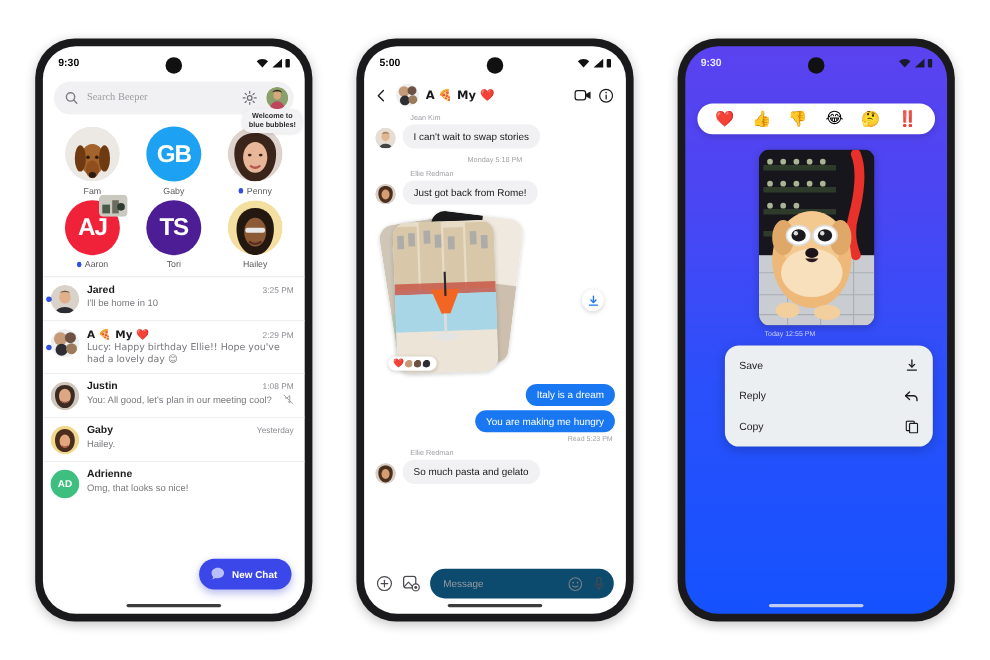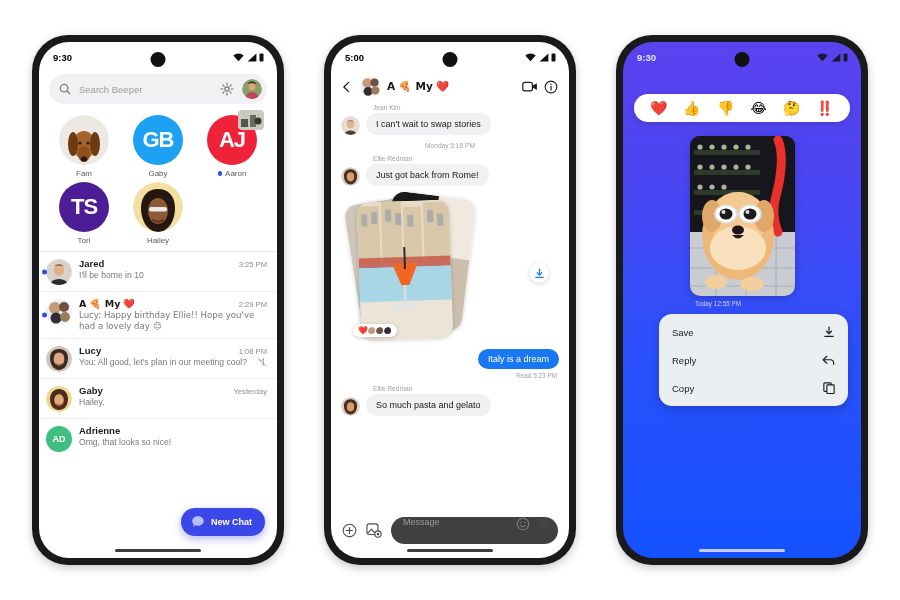--- a/index.html
+++ b/index.html
@@ -49,21 +49,21 @@
     z-index: 35;
   }
 
   
   .p1 .screen { background:#fff; }
   .searchbar {
     margin: 2px 10px 0 10px;
     height: 30px; border-radius: 16px; background: #f1f1f3;
     display: flex; align-items: center; gap: 8px; padding: 0 5px 0 10px;
   }
-  .searchbar .ph { flex: 1; color: #9b9b9f; font-size: 9.5px; }
+  .searchbar .ph { flex: 1; color: #9b9b9f; font-size: 9.5px; font-family: Liberation Serif, serif; }
   .mini-av { width: 20px; height: 20px; border-radius: 50%; overflow: hidden; flex:0 0 auto; }
 
   .avgrid {
     display: grid; grid-template-columns: repeat(3, 1fr);
     row-gap: 4px; padding: 11px 8px 6px 8px;
   }
   .avcell { display: flex; flex-direction: column; align-items: center; position: relative; }
   .avcircle {
     width: 50px; height: 50px; border-radius: 50%; overflow: hidden; position: relative;
     display:flex; align-items:center; justify-content:center;
@@ -141,22 +141,22 @@
     display: flex; align-items: center; gap: 2px;
     box-shadow: 0 1px 4px rgba(0,0,0,.2); font-size: 8px;
   }
   .chip-av { width: 9px; height: 9px; border-radius: 50%; overflow:hidden; margin-left:-3px; border:1px solid #fff;}
 
   .composer {
     position: absolute; left: 0; right: 0; bottom: 14px;
     display: flex; align-items: center; gap: 9px; padding: 0 11px;
   }
   .msgfield {
-    flex: 1; height: 27px; border-radius: 14px; background: #404040;
-    display: flex; padding: 0 7px 0 12px; gap: 8px;
+    flex: 1; height: 27px; border-radius: 14px; background: #0c4a6e;
+    display: flex; align-items: center; padding: 0 7px 0 12px; gap: 8px;
   }
   .msgfield .ph { flex: 1; font-size: 9px; color: #9b9b9f; }
 
   
   .p3 .screen { background: linear-gradient(180deg, #5b42ef 0%, #4a46f3 28%, #2a50fb 60%, #1452fe 100%); }
   .p3 .statusbar { color: #e9e7ff; }
   .reactbar {
     margin: 22px 11px 0 11px; background: #fff; border-radius: 19px;
     height: 28px; display: flex; align-items: center; justify-content: space-around;
     padding: 0 8px; font-size: 14px; box-shadow: 0 2px 7px rgba(0,0,0,.16);
@@ -254,20 +254,38 @@
 
         <div class="avcell">
           <div class="avcircle" style="background:#1da1f2">
             <span class="initials">GB</span>
           </div>
           <div class="avlabel">
             <span>Gaby</span>
           </div>
         </div>
 
+        <div class="avcell">
+          <div class="tooltip">Welcome to
+blue bubbles!</div>
+          <div class="avcircle">
+            <svg width="50" height="50" viewBox="0 0 50 50">
+              <circle cx="25" cy="25" r="25" fill="#ded3cc"></circle>
+              <path d="M6 24c0-12 8-18 19-18s19 7 19 19c0 14-8 25-19 25S6 38 6 24z" fill="#3b2419"></path>
+              <ellipse cx="25" cy="28" rx="11" ry="14" fill="#e8b79a"></ellipse>
+              <ellipse cx="20" cy="26" rx="1.7" ry="1.2" fill="#3b2419"></ellipse>
+              <ellipse cx="30" cy="26" rx="1.7" ry="1.2" fill="#3b2419"></ellipse>
+              <path d="M21 36q4 3 8 0" stroke="#b5584e" stroke-width="2" fill="none" stroke-linecap="round"></path>
+            </svg>
+          </div>
+          <div class="avlabel">
+            <span class="bluedot"></span>
+            <span>Penny</span>
+          </div>
+        </div>
 
         <div class="avcell">
           <div class="avcircle" style="background:#f0223a; overflow:visible">
             <span class="initials">AJ</span>
             <svg width="26" height="20" viewBox="0 0 26 20" style="position:absolute;top:-5px;right:-7px;border-radius:4px">
               <rect width="26" height="20" rx="3" fill="#c9c9c0"></rect>
               <rect x="3" y="9" width="7" height="8" fill="#4c5a4a"></rect>
               <rect x="12" y="5" width="6" height="12" fill="#6b6b60"></rect>
               <circle cx="20" cy="11" r="3.5" fill="#2f3a30"></circle>
             </svg>
@@ -348,21 +366,21 @@
           <div class="crow-av">
             <svg width="26" height="26" viewBox="0 0 26 26">
               <circle cx="13" cy="13" r="13" fill="#cfc6bd"></circle>
               <path d="M4 12c0-6 4-9 9-9s9 3 9 9c0 7-4 12-9 12S4 19 4 12z" fill="#3a2a20"></path>
               <ellipse cx="13" cy="13" rx="5.4" ry="6.6" fill="#dda784"></ellipse>
               <path d="M10 18q3 2 6 0" stroke="#9c5247" stroke-width="1.3" fill="none" stroke-linecap="round"></path>
             </svg>
           </div>
           <div class="crow-body">
             <div class="crow-top">
-              <span class="crow-name">Lucy</span>
+              <span class="crow-name">Justin</span>
               <span class="crow-time">1:08 PM</span>
             </div>
             <div class="crow-prev">
               <svg class="mute" width="10" height="10" viewBox="0 0 14 14">
                 <path d="M3 5.4h2.3L9 2.4v9.2L6.6 9.6" fill="none" stroke="#9a9aa0" stroke-width="1.2" stroke-linejoin="round"></path>
                 <line x1="1.6" y1="1.6" x2="12.4" y2="12.4" stroke="#9a9aa0" stroke-width="1.2" stroke-linecap="round"></line>
               </svg>
               <span>You: All good, let's plan in our meeting cool?</span>
             </div>
           </div>
@@ -548,20 +566,21 @@
               </span>
             <span class="chip-av">
                 <svg width="9" height="9" viewBox="0 0 9 9">
                   <circle cx="4.5" cy="4.5" r="4.5" fill="#2d2d33"></circle>
                 </svg>
               </span>
           </div>
         </div>
 
         <div class="bubble-out">Italy is a dream</div>
+        <div class="bubble-out" style="margin-top:4px">You are making me hungry</div>
         <div class="readstamp">Read  5:23 PM</div>
 
         <div class="sendername">Ellie Redman</div>
         <div class="msgline">
           <div class="msg-av">
             <svg width="19" height="19" viewBox="0 0 26 26">
               <circle cx="13" cy="13" r="13" fill="#d9cfc6"></circle>
               <path d="M4 12c0-6 4-9 9-9s9 3 9 9c0 7-4 12-9 12S4 19 4 12z" fill="#4a2f1c"></path>
               <ellipse cx="13" cy="13.5" rx="5" ry="6.2" fill="#d79d72"></ellipse>
             </svg>

